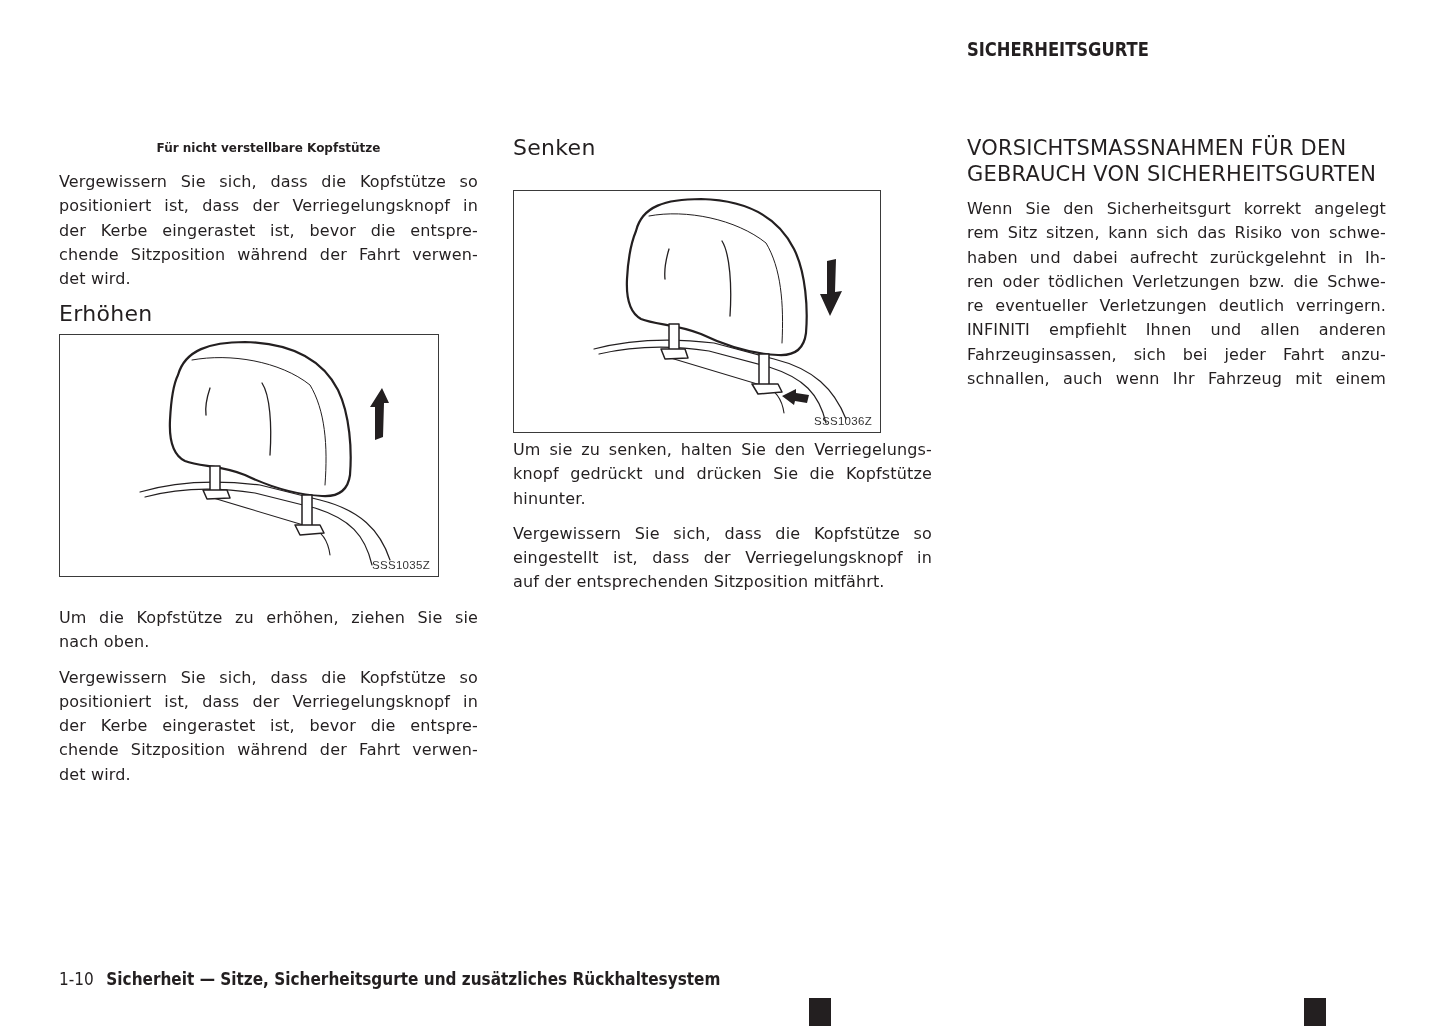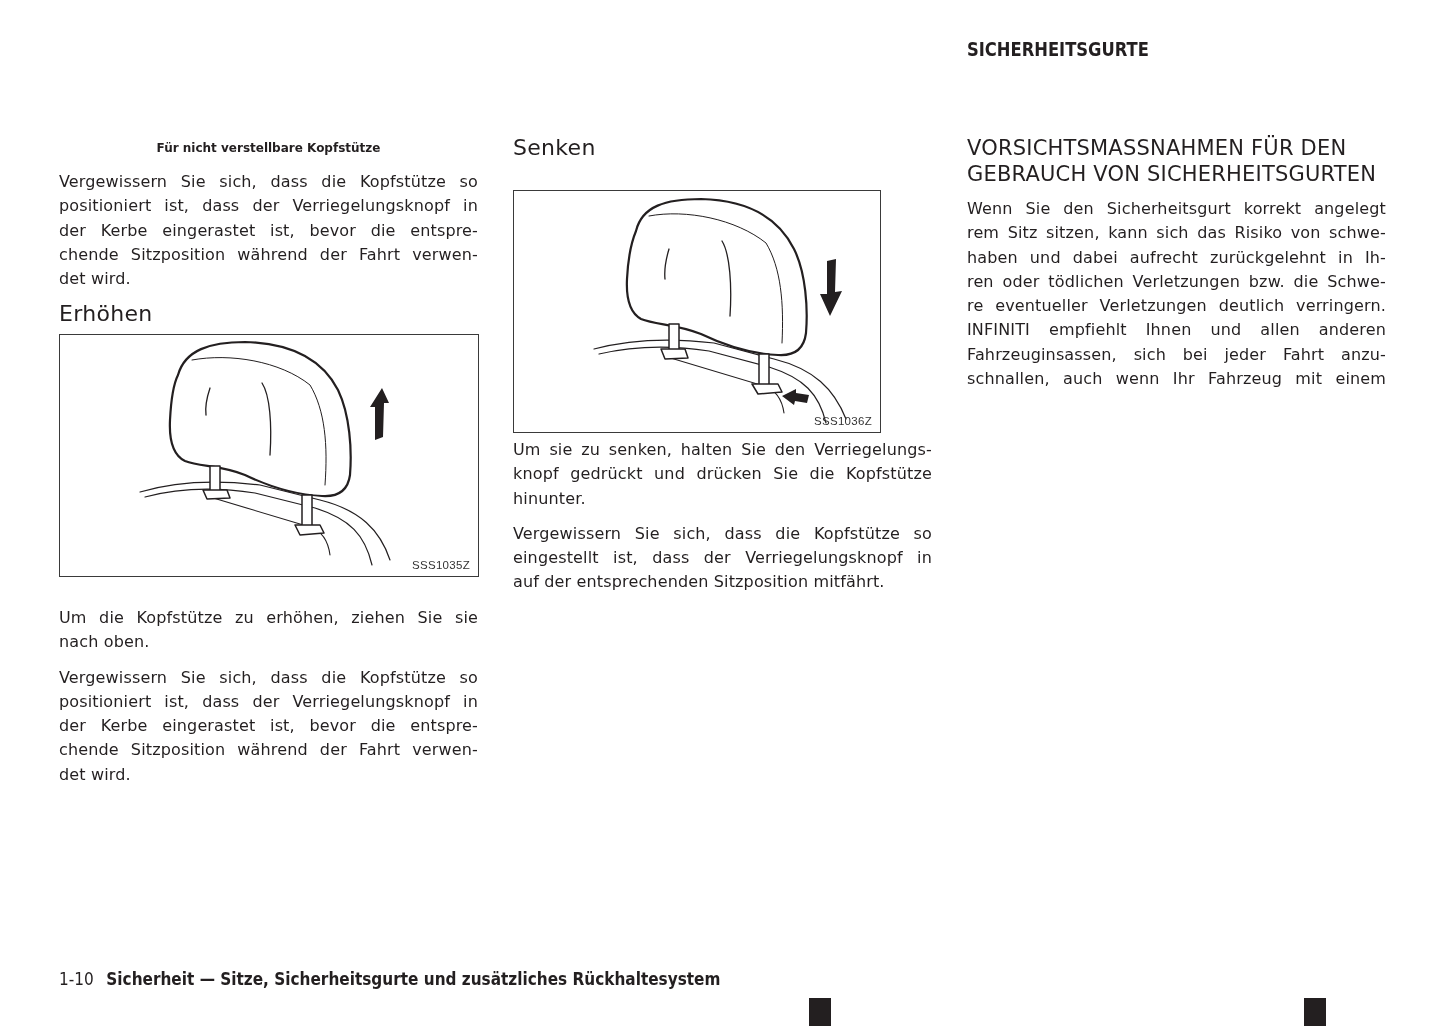--- a/index.html
+++ b/index.html
@@ -38,21 +38,21 @@
   <div class="para" style="margin-top:10px;">
     <div style="text-align-last:justify;">Vergewissern Sie sich, dass die Kopfstütze so</div>
     <div style="text-align-last:justify;">positioniert ist, dass der Verriegelungsknopf in</div>
     <div style="text-align-last:justify;">der Kerbe eingerastet ist, bevor die entspre-</div>
     <div style="text-align-last:justify;">chende Sitzposition während der Fahrt verwen-</div>
     <div>det wird.</div>
   </div>
   <h2 class="section-title" style="margin-top:10px;">Erhöhen</h2>
 </div>
 
-<div class="figure" style="left:59px; top:334px; width:420px; height:243px;">
+<div class="figure" style="left:59px; top:334px; width:380px; height:243px;">
   <svg width="420" height="243" viewBox="0 0 420 243">
     <g fill="none" stroke="#231f20" stroke-linecap="round" stroke-linejoin="round">
 
       <path d="M80 157 C 110 148, 150 144, 200 150 L 260 165 C 300 175, 320 195, 330 225" stroke-width="1.2"></path>
       <path d="M85 162 C 115 154, 150 151, 195 158 L 255 173 C 290 184, 305 200, 312 230" stroke-width="1.2"></path>
       <path d="M150 162 L 250 192 C 262 196, 268 205, 270 220" stroke-width="1.1"></path>
 
       <path d="M118 40 C 125 15, 150 7, 185 7 C 225 8, 260 20, 278 55 C 290 80, 292 115, 290 140 C 288 155, 278 162, 262 161 C 238 160, 210 152, 185 140 C 160 130, 140 132, 125 126 C 113 120, 109 105, 110 85 C 111 65, 113 50, 118 40 Z" stroke-width="2.2"></path>
       <path d="M132 25 C 170 18, 220 26, 250 50 C 265 75, 268 110, 265 150" stroke-width="1"></path>
       <path d="M150 53 C 147 62, 145 72, 146 80" stroke-width="1.3"></path>

